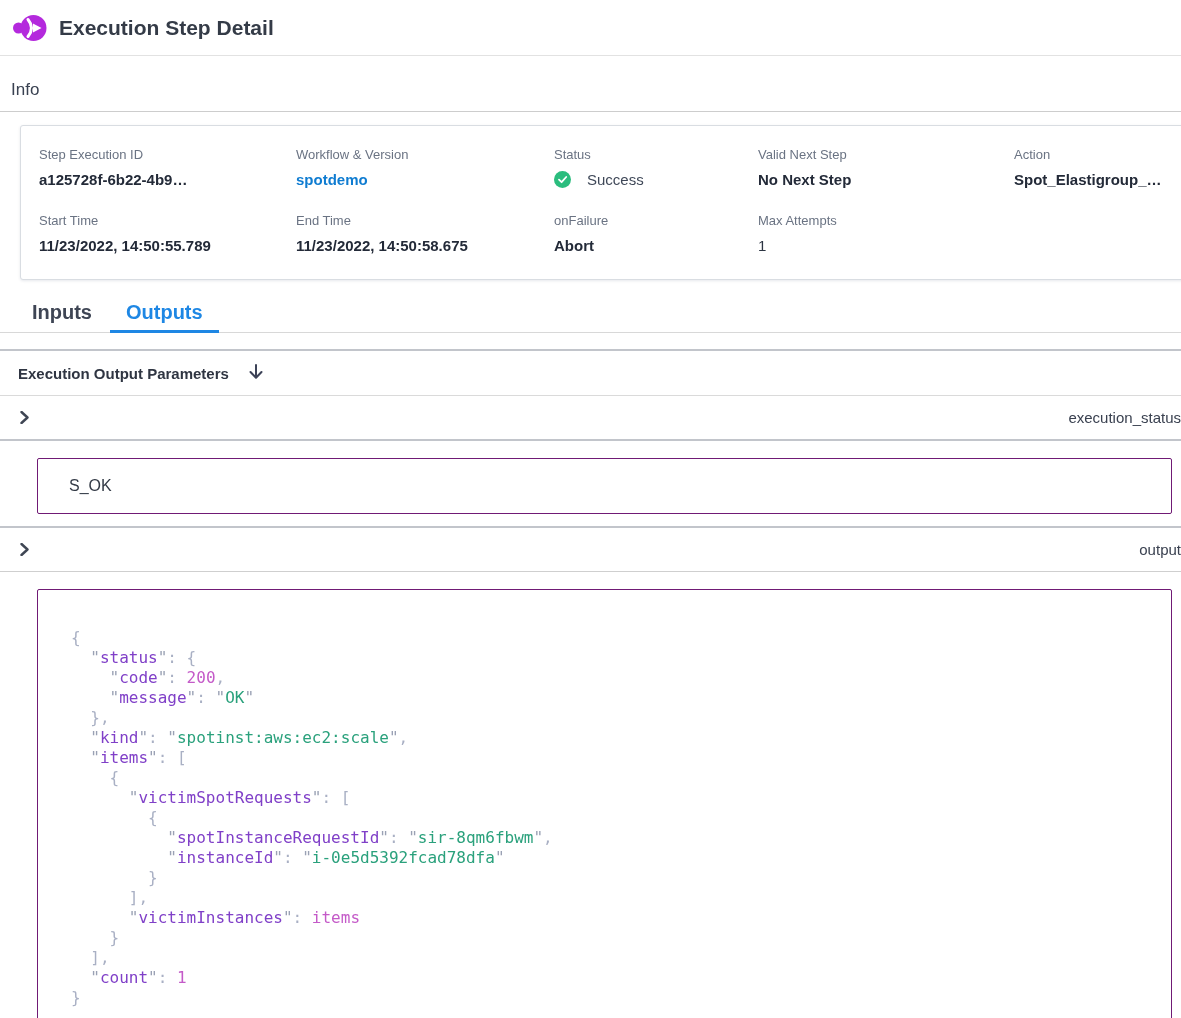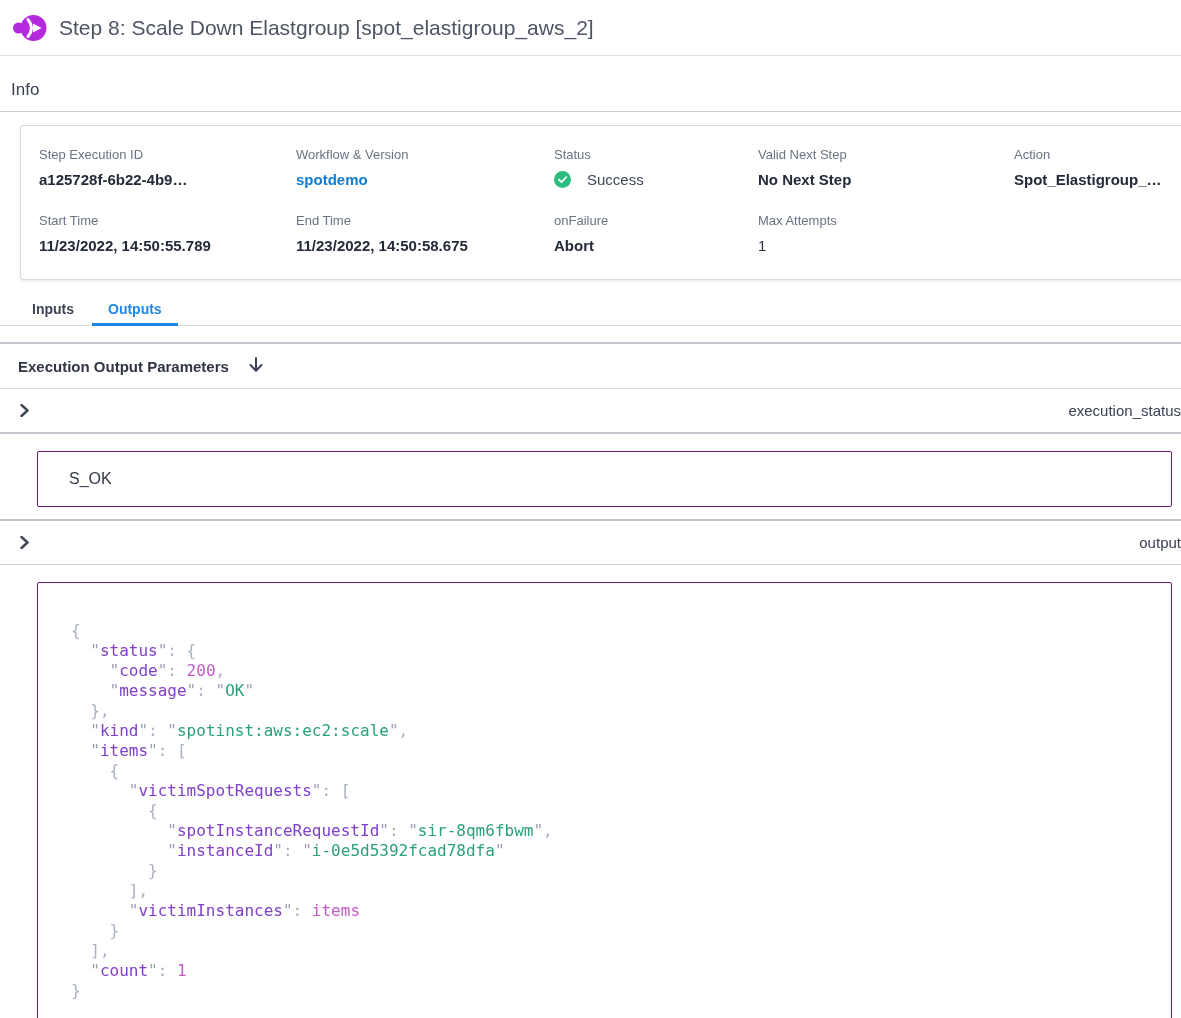--- a/index.html
+++ b/index.html
@@ -46,21 +46,21 @@
   .status-value { display: flex; gap: 16px; font-size: 15px; font-weight: 400; color: #3f4858; }
   .check-icon { width: 17px; height: 17px; flex: 0 0 auto; }
 
   
   .tab-bar {
     margin-top: 21px; padding-left: 16px;
     display: flex; gap: 2px;
     border-bottom: 1px solid #d8d8d8;
   }
   .tab {
-    padding: 0 16px 8px 16px; font-size: 14px; font-weight: 700;
+    padding: 0 16px 8px 16px; font-size: 20px; font-weight: 700;
     color: #3e4554; cursor: pointer; position: relative;
   }
   .tab.active { color: #1e87e4; }
   .tab.active::after {
     content: ""; position: absolute; left: 0; right: 0; bottom: -1px;
     height: 3px; background: #1e87e4;
   }
   .tab-gap { height: 16px; }
 
   
@@ -105,21 +105,21 @@
 </head>
 <body>
 
 <header class="page-header">
   <svg class="logo" viewBox="0 0 34 28">
     <circle cx="5.5" cy="14" r="5.5" fill="#b429dd"></circle>
     <circle cx="20.5" cy="14" r="13" fill="#b429dd"></circle>
     <path d="M15 5.5 q7 8.5 0 17" stroke="#ffffff" stroke-width="3" fill="none" stroke-linecap="round"></path>
     <path d="M20 9.5 L28.5 14 L20 18.5 Z" fill="#ffffff"></path>
   </svg>
-  <span class="page-subtitle">Step 8: Scale Down Elastgroup [spot_elastigroup_aws_2]</span>
+  <span class="page-title">Execution Step Detail</span>
 </header>
 
 <div class="info-heading">Info</div>
 
 <section class="info-card">
   <div class="info-grid">
 
     <div>
       <div class="field-label">Step Execution ID</div>
       <div class="field-value">a125728f-6b22-4b9…</div>

